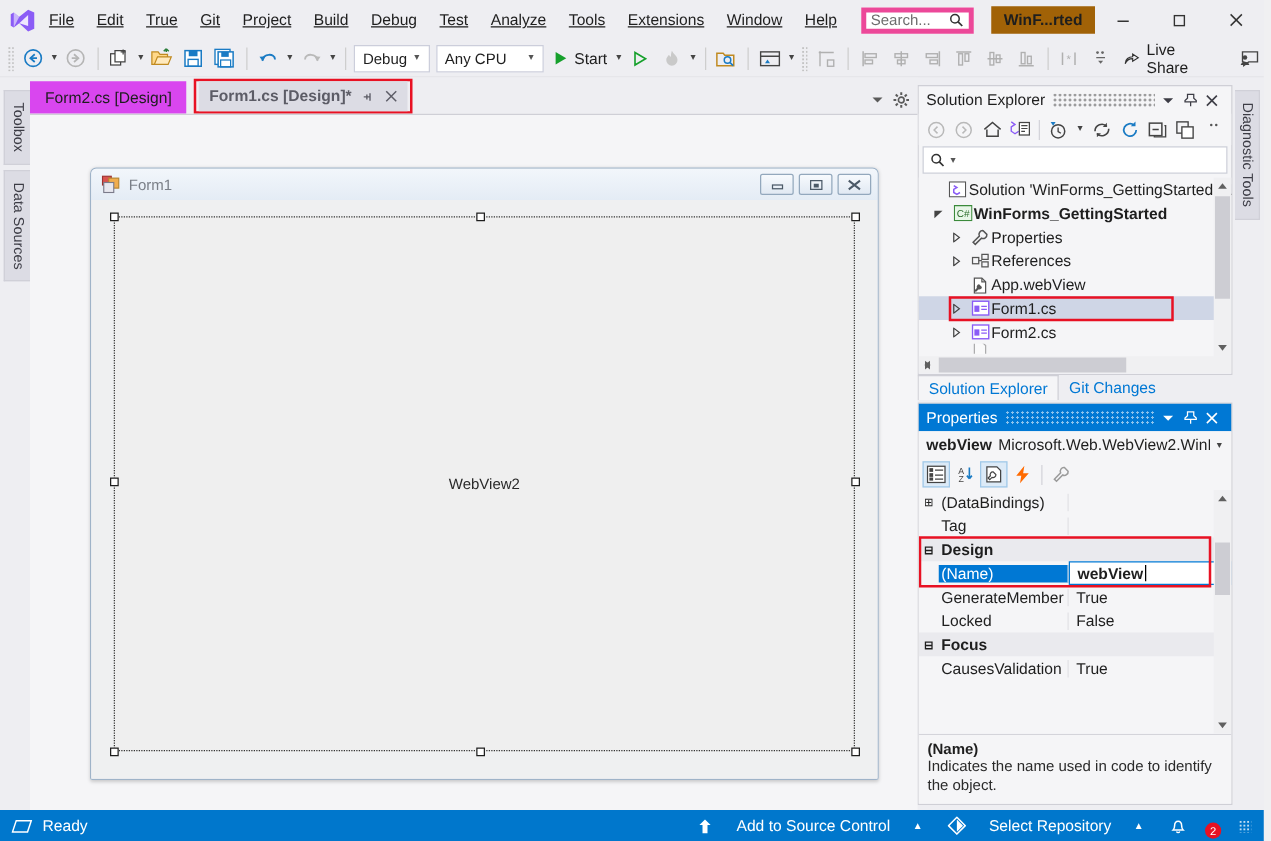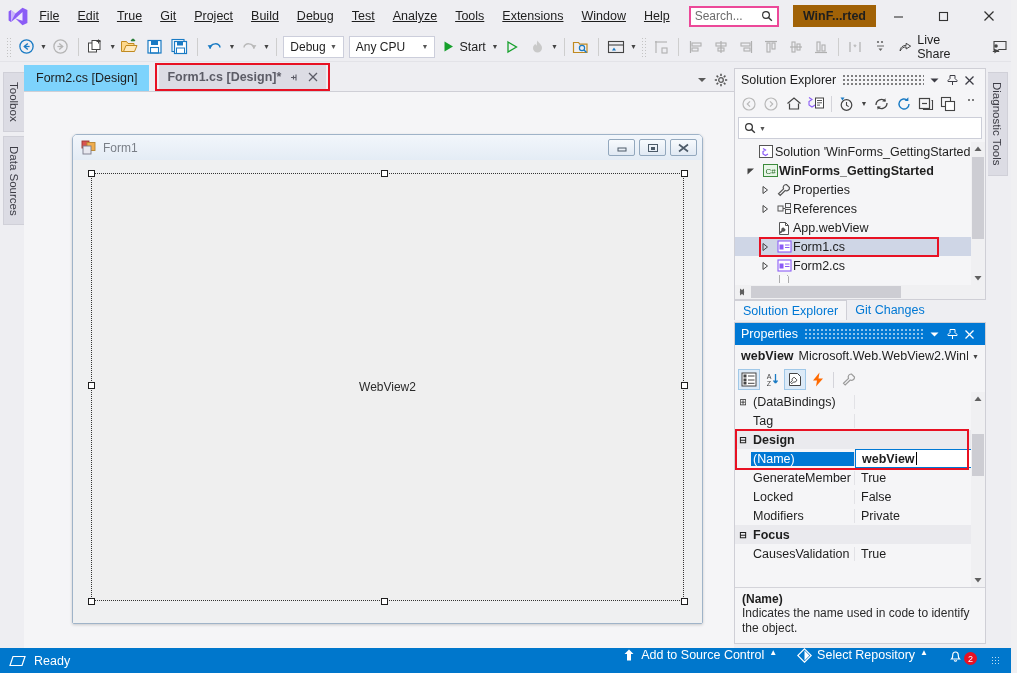--- a/index.html
+++ b/index.html
@@ -12,21 +12,21 @@
     color: #1e1e1e;
     background: #f0f0f2;
   }
   #app { position: relative; width: 1011px; height: 673px; background: #eeeef2; display: flex; flex-direction: column; }
 
   
   .menubar { height: 32px; background: #eeeef2; display: flex; align-items: center; padding-left: 6px; flex: none; }
   .vs-logo { width: 26px; height: 22px; display:flex; align-items:center; justify-content:center; }
   .menu-item { padding: 4px 9px; font-size: 12.5px; color: #1e1e1e; white-space: nowrap; cursor: default; }
   .menu-item u { text-decoration: underline; }
-  .search-box { margin-left: 10px; width: 96px; height: 21px; border: 2px solid #ec4899; background: #fff;
+  .search-box { margin-left: 10px; width: 96px; height: 21px; border: 4px solid #ec4899; background: #fff;
      display:flex; align-items:center; padding: 0 4px; font-size: 12px; color: #6d6d6d; position: relative; }
   .search-box .ph { flex: 1; }
   .winf-chip { margin-left: 14px; background: #a16207; padding: 4px 10px; font-size: 12.5px; font-weight: bold; color: #1e1e1e; }
   .wincaption { margin-left: auto; display: flex; align-items: stretch; height: 32px; }
   .wincaption .cbtn { width: 45px; display:flex; align-items:center; justify-content:center; color:#333; font-size:13px; }
 
   
   .toolbar { height: 30px; background: #eeeef2; display: flex; align-items: center; padding-left: 4px; flex: none; gap: 1px; border-bottom: 1px solid #e3e3e8; }
   .tb-btn { height: 24px; min-width: 24px; display: flex; align-items: center; justify-content: center; padding: 0 2px; }
   .tb-sep { width: 1px; height: 18px; background: #cecece; margin: 0 4px; }
@@ -48,21 +48,21 @@
   .vdock { width: 24px; background: #eeeef2; flex: none; padding-top: 10px; display: flex; flex-direction: column; align-items: stretch; }
   .vtab { writing-mode: vertical-rl; text-orientation: mixed; background: #dcdce4; color: #3c3c45;
      font-size: 11.5px; padding: 9px 4px; margin: 0 0 4px 3px; border: 1px solid #d0d0d8; border-right: none; white-space: nowrap; }
   .rdock { width: 23px; background: #eeeef2; flex: none; padding-top: 10px; display: flex; flex-direction: column; }
   .rtab { writing-mode: vertical-rl; text-orientation: mixed; background: #dcdce4; color: #3c3c45;
      font-size: 11.5px; padding: 9px 4px; margin-right: 3px; border: 1px solid #d0d0d8; border-left: none; white-space: nowrap; }
 
   
   .center { flex: 1; display: flex; flex-direction: column; min-width: 0; background: #eeeef2; }
   .tabstrip { height: 29px; display: flex; align-items: flex-end; background: #eeeef2; flex: none; position: relative; }
-  .doctab { height: 26px; display:flex; align-items:center; padding: 0 12px; font-size: 12.5px; color: #1e1e1e; background: #7dd3fc; }
+  .doctab { height: 26px; display:flex; align-items:center; padding: 0 12px; font-size: 12.5px; color: #1e1e1e; background: #d946ef; }
   .tab-hl { border: 2px solid #e81123; padding: 2px 2px; display:flex; align-items:center; height:28px; margin-left: 6px; }
   .doctab-inner { display:flex; align-items:center; gap:8px; background:#dcdce4; height: 24px; padding: 0 8px; font-size:12.5px; font-weight:bold; color:#5c5c66; }
   .tabicon { font-size: 12px; color: #555; }
   .tabstrip-right { margin-left: auto; display:flex; align-items:center; gap:6px; padding-right: 6px; padding-bottom:4px; }
 
   .designer { flex: 1; background: #f5f5f7; border-top: 1px solid #cfcfd6; position: relative; overflow: hidden; }
 
   
   .formwin { position: absolute; left: 48px; top: 42px; width: 631px; height: 490px;
      background: linear-gradient(#eaf0f7, #e3ebf4); border: 1px solid #9fb3c8;
@@ -132,21 +132,21 @@
   .caret { display: inline-block; width: 1px; height: 13px; background: #000; margin-left: 1px; }
   .prop-hl { position: absolute; border: 2px solid #e81123; left: 0; right: 16px; pointer-events: none; }
   .prop-desc { height: 56px; border-top: 1px solid #d4d4da; background: #f5f5f7; padding: 4px 7px; font-size: 12px; flex: none; }
   .prop-desc .dt { font-weight: bold; }
   .prop-desc .dd { color: #2a2a2a; line-height: 15px; }
 
   
   .statusbar { height: 25px; background: #0077cc; color: #fff; display: flex; align-items: center; font-size: 12.5px; flex: none; }
   .sb-left { display:flex; align-items:center; gap:8px; padding-left: 9px; }
   .sb-right { margin-left: auto; display:flex; align-items:center; gap: 4px; padding-right: 10px; }
-  .sb-item { display:flex; align-items:flex-start; gap:5px; padding: 0 8px; height: 25px; }
+  .sb-item { display:flex; align-items:center; gap:18px; padding: 0 8px; height: 25px; }
   .badge { background: #e81123; color:#fff; border-radius: 50%; width: 13px; height: 13px; font-size: 9px;
      display:flex; align-items:center; justify-content:center; position: relative; left: -4px; top: 4px; }
   .resizer { width: 10px; height: 10px; margin-left: 4px;
      background-image: radial-gradient(rgba(255,255,255,.75) 40%, transparent 41%); background-size: 3px 3px; }
   svg { display:block; }
 </style>
 </head>
 <body>
 
 <div id="app">
@@ -845,25 +845,20 @@
           <div class="prow">
             <span class="pexp"></span>
             <span class="pkey">GenerateMember</span>
             <span class="pval">True</span>
           </div>
           <div class="prow">
             <span class="pexp"></span>
             <span class="pkey">Locked</span>
             <span class="pval">False</span>
           </div>
-          <div class="prow">
-            <span class="pexp"></span>
-            <span class="pkey">Modifiers</span>
-            <span class="pval">Private</span>
-          </div>
           <div class="prow cat">
             <span class="pexp">⊟</span>
             <span class="pkey">Focus</span>
             <span class="pval"></span>
           </div>
           <div class="prow">
             <span class="pexp"></span>
             <span class="pkey">CausesValidation</span>
             <span class="pval">True</span>
           </div>

